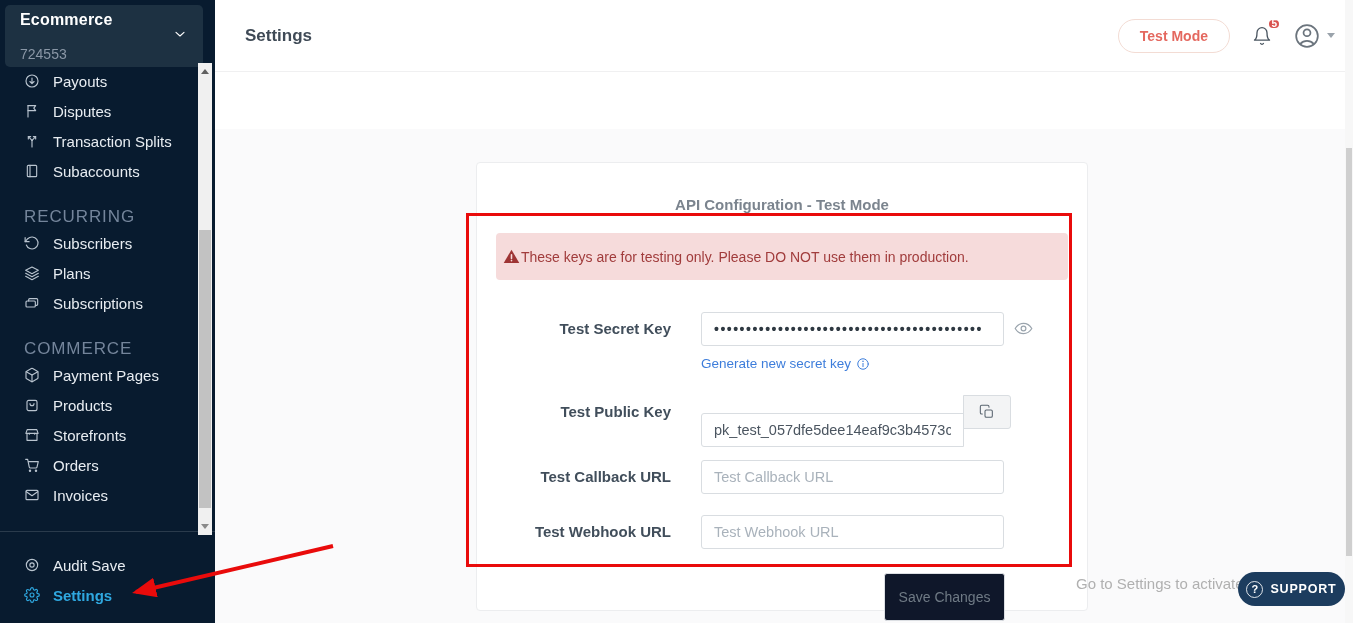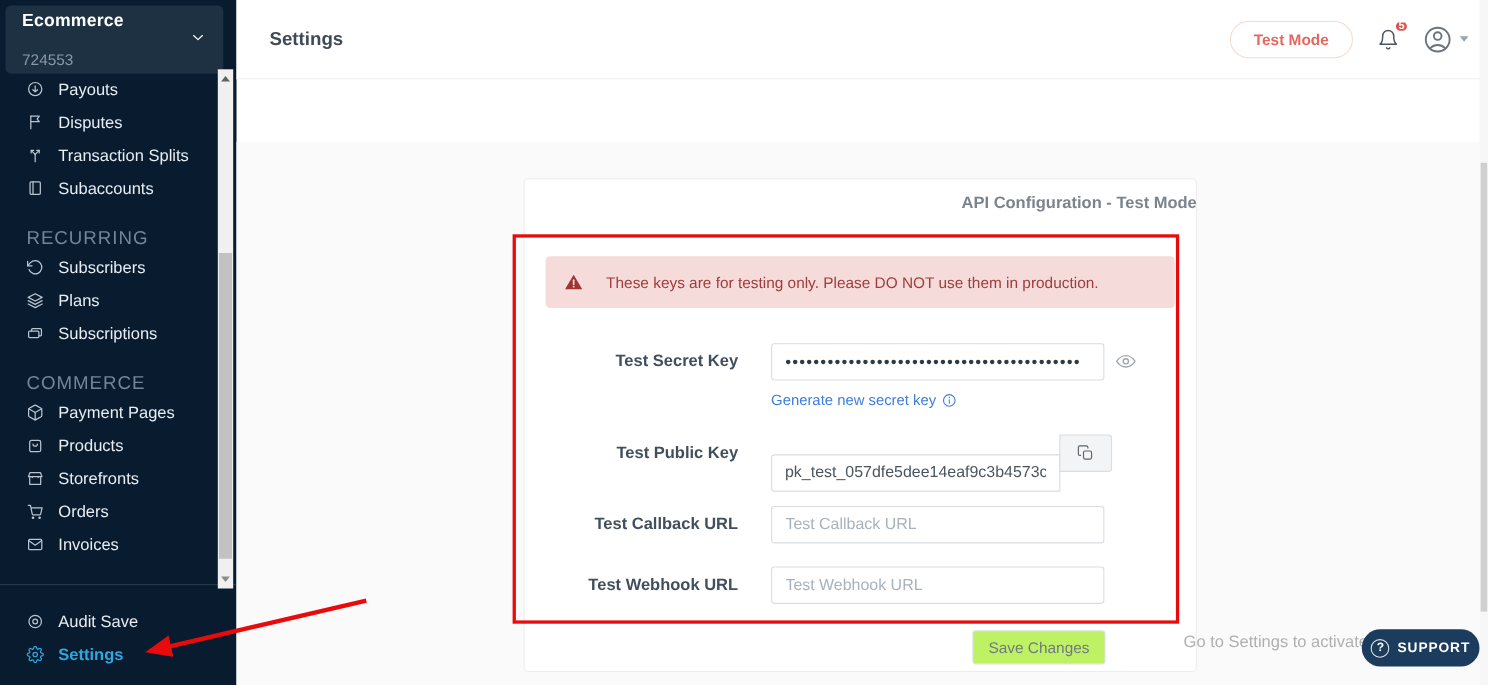--- a/index.html
+++ b/index.html
@@ -33,34 +33,34 @@
   .caret{width:0;height:0;border-left:4px solid transparent;border-right:4px solid transparent;border-top:5px solid #9AA3AB}
 
   
   .tabbar{position:absolute;left:215px;top:72px;width:1138px;height:57px;background:#fff;border-bottom:1px solid #E8EAEC;display:flex;align-items:stretch;padding-left:30px;gap:33px}
   .tab{display:flex;align-items:center;font-size:15px;color:#8D98A2;cursor:pointer}
   .tab.active{color:#3D7DDB;font-weight:700;box-shadow:inset 0 -3px 0 #4A87DB}
 
   
   .content{position:absolute;left:215px;top:129px;width:1138px;height:494px;background:#FAFAFB}
   .card{position:absolute;left:476px;top:162px;width:612px;height:449px;background:#fff;border:1px solid #ECEDEF;border-radius:4px}
-  .card-title{position:absolute;left:476px;top:176px;width:612px;text-align:right;font-size:15px;font-weight:700;color:#7B848E}
-  .warning{position:absolute;left:496px;top:233px;width:572px;height:47px;background:#F6DBDB;border-radius:4px;display:flex;align-items:center;gap:21px;padding:0 17px}
+  .card-title{position:absolute;left:476px;top:196px;width:612px;text-align:center;font-size:15px;font-weight:700;color:#7B848E}
+  .warning{position:absolute;left:496px;top:233px;width:572px;height:47px;background:#F6DBDB;border-radius:4px;display:flex;align-items:center;gap:1px;padding:0 7px}
   .warning-text{color:#A13C3C;font-size:14px}
   .form-label{position:absolute;left:496px;width:175px;text-align:right;font-size:15px;font-weight:700;color:#414E5B;line-height:34px}
   .input{position:absolute;height:34px;border:1px solid #D9DDE1;border-radius:3px;padding:0 12px;font-size:14.5px;color:#4B5560;background:#fff;font-family:inherit;outline:none}
   .input::placeholder{color:#A9B2BB}
   #secret-input{left:701px;top:312px;width:303px;font-size:14px;letter-spacing:1.5px;font-weight:700;color:#2F3942}
   .eye-btn{position:absolute;left:1014px;top:319px;color:#9AA4AD;background:none;border:none;cursor:pointer;display:flex}
   .gen-link{position:absolute;left:701px;top:356px;display:flex;gap:5px;align-items:center;color:#3D7DDB;font-size:13.5px;cursor:pointer}
   #public-input{left:701px;top:413px;width:263px;border-top-right-radius:0;border-bottom-right-radius:0}
   .copy-btn{position:absolute;left:963px;top:395px;width:48px;height:34px;background:#F3F4F5;border:1px solid #D9DDE1;border-radius:0 3px 3px 0;display:flex;align-items:center;justify-content:center;color:#5A6570;cursor:pointer}
   #callback-input{left:701px;top:460px;width:303px}
   #webhook-input{left:701px;top:515px;width:303px}
-  .save-btn{position:absolute;left:884px;top:573px;width:121px;height:31px;background:#bef264;border:1px solid #DCDFE3;border-radius:3px;color:#6F7A85;font-size:14px;cursor:pointer;font-family:inherit}
+  .save-btn{position:absolute;left:884px;top:573px;width:121px;height:48px;background:#0f172a;border:1px solid #DCDFE3;border-radius:3px;color:#6F7A85;font-size:14px;cursor:pointer;font-family:inherit}
 
   
   .watermark1{position:absolute;left:1075px;top:547px;font-size:20px;color:#9B9B9B;opacity:.9;letter-spacing:.3px}
   .watermark2{position:absolute;left:1076px;top:575px;font-size:15px;color:#A8A8A8;opacity:.9}
   .support{position:absolute;left:1238px;top:572px;width:107px;height:34px;border-radius:17px;background:#1C3C5E;color:#fff;display:flex;align-items:center;justify-content:center;gap:7px;cursor:pointer;z-index:30;border:none;font-family:inherit}
   .support-q{width:17px;height:17px;border:1.5px solid rgba(255,255,255,.85);border-radius:50%;display:flex;align-items:center;justify-content:center;font-size:11px;font-weight:700;line-height:1}
   .support-label{font-size:12.5px;font-weight:700;letter-spacing:.8px}
   .pagescroll{position:absolute;right:0;top:0;width:8px;height:623px;background:#F7F7F7;cursor:pointer}
   .pagescroll .thumb{position:absolute;left:1px;width:6px;top:148px;height:408px;background:#CFCFCF}
   .annotation-rect{position:absolute;left:466px;top:213px;width:606px;height:354px;border:3px solid #E90B0B;z-index:40;pointer-events:none}

